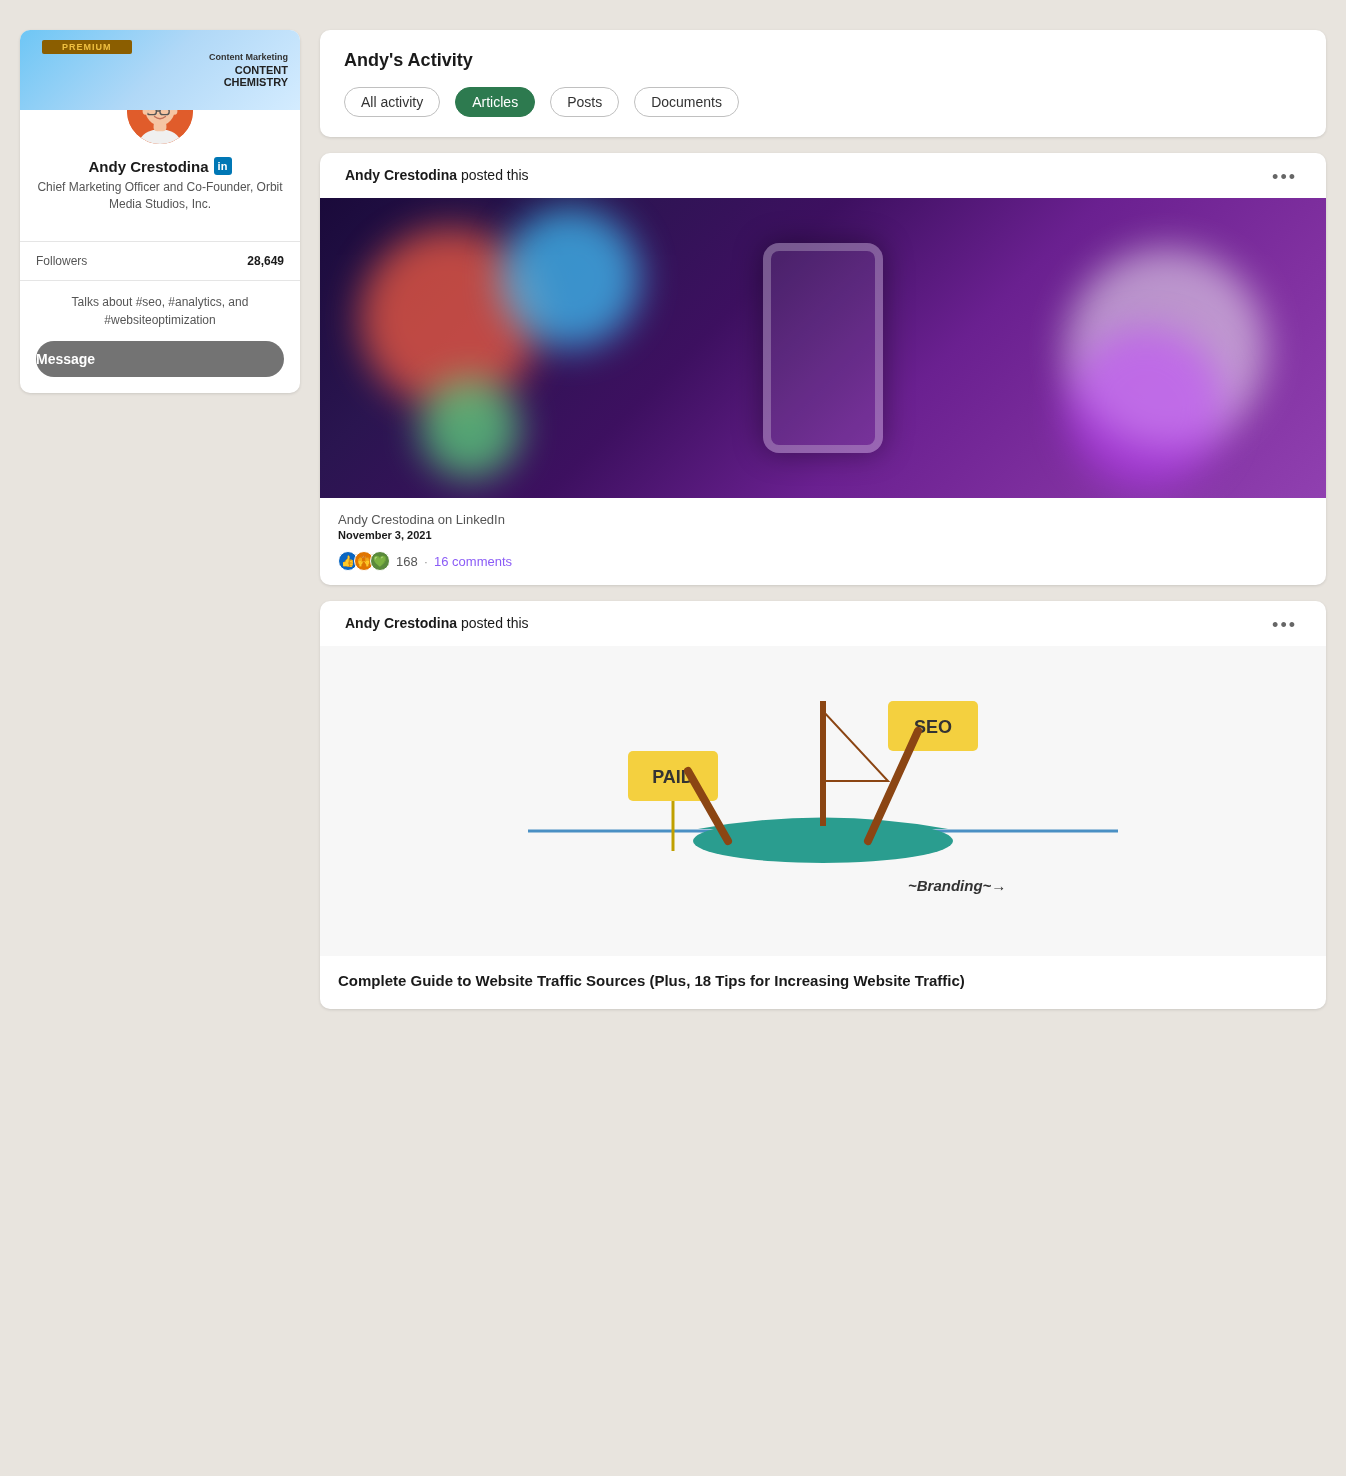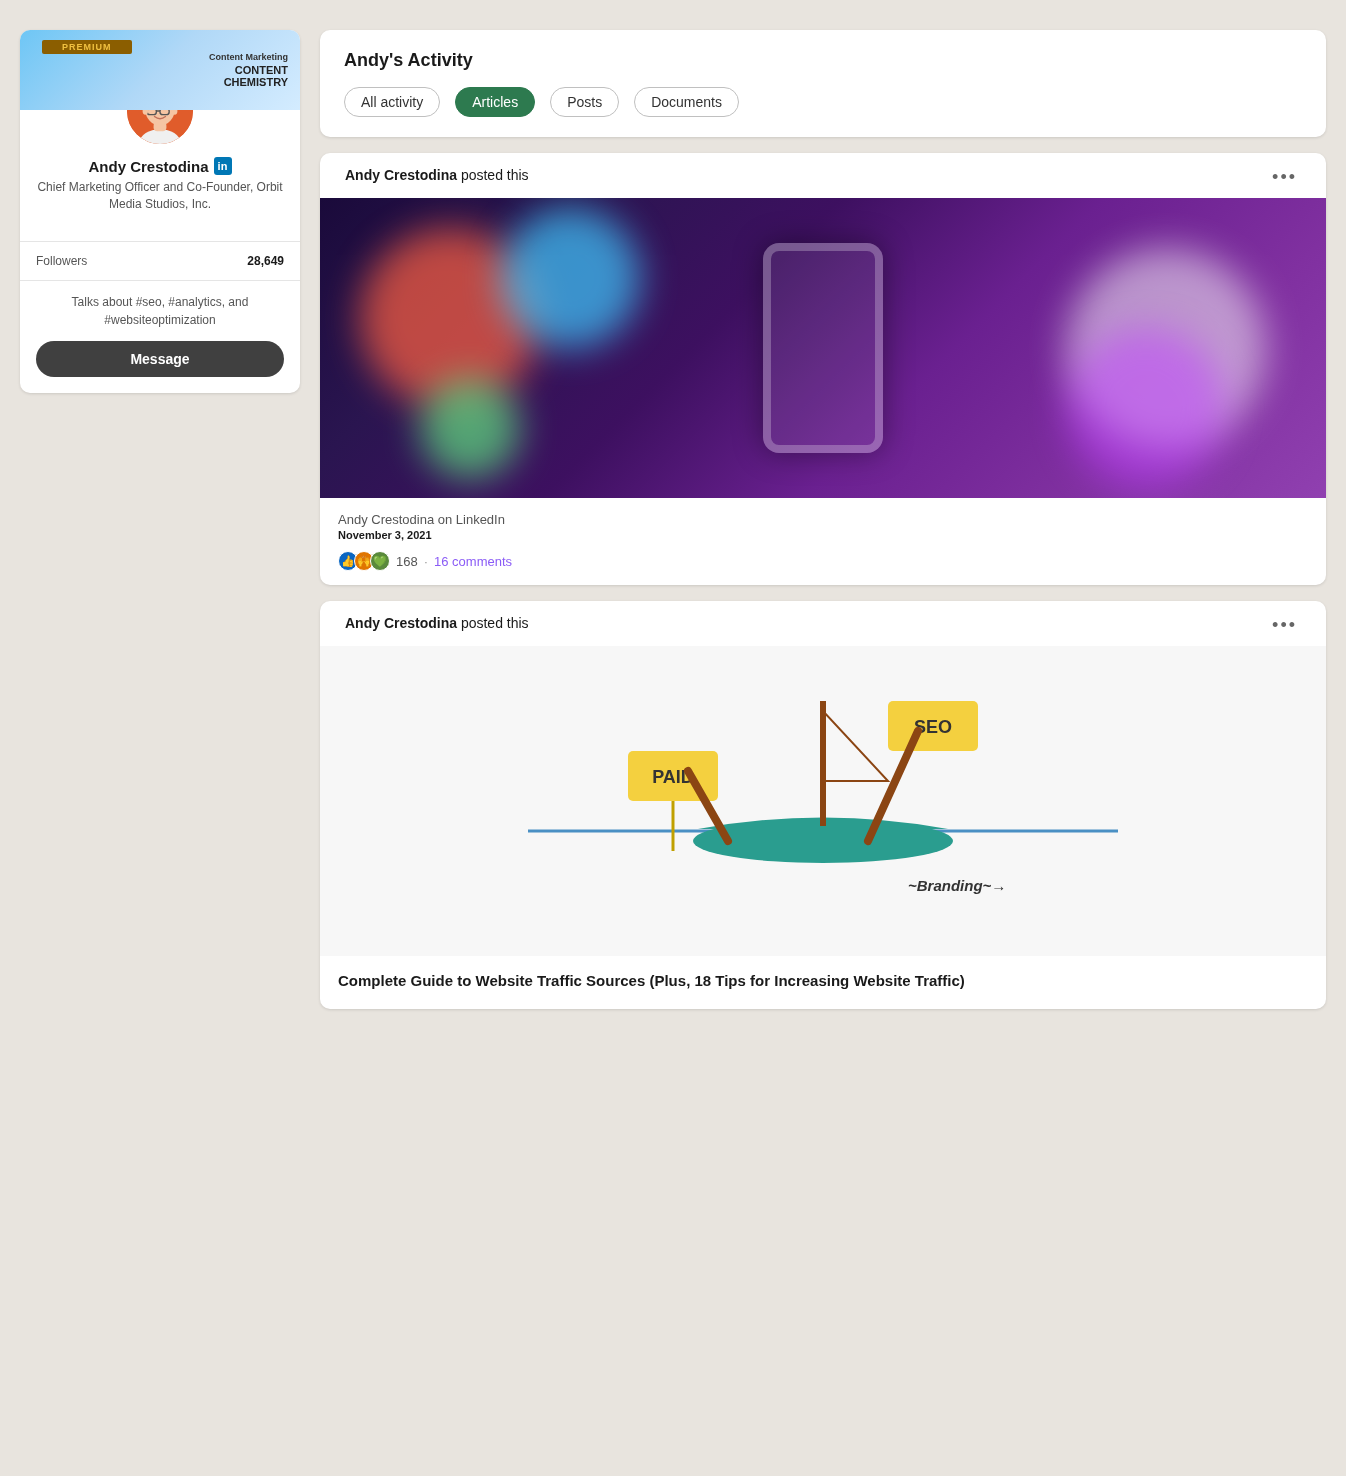--- a/index.html
+++ b/index.html
@@ -137,30 +137,30 @@
       font-size: 12px;
       color: #555;
       text-align: center;
       padding: 0 16px;
       line-height: 1.5;
       margin-bottom: 12px;
     }
     .message-btn {
       display: block;
       margin: 0 16px 16px;
-      background: #404040;
+      background: #737373;
       color: #fff;
       border: none;
       border-radius: 20px;
       padding: 10px 0;
       width: calc(100% - 32px);
       font-size: 14px;
       font-weight: 600;
       cursor: pointer;
-      text-align: center;
+      text-align: left;
     }
 
     
     .main-content {
       flex: 1;
       display: flex;
       flex-direction: column;
       gap: 16px;
     }
 

